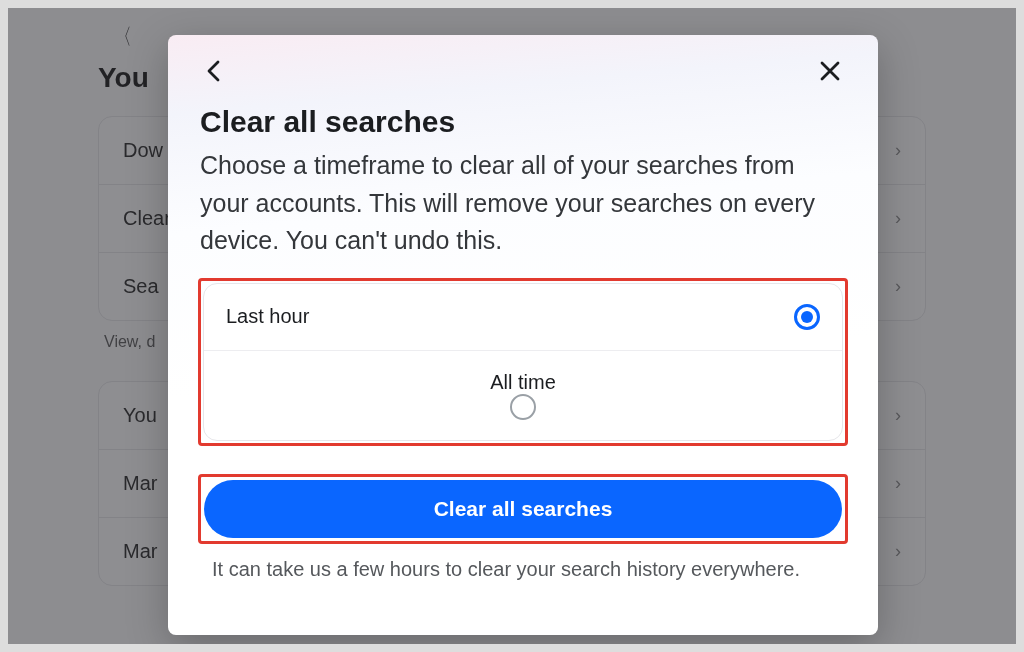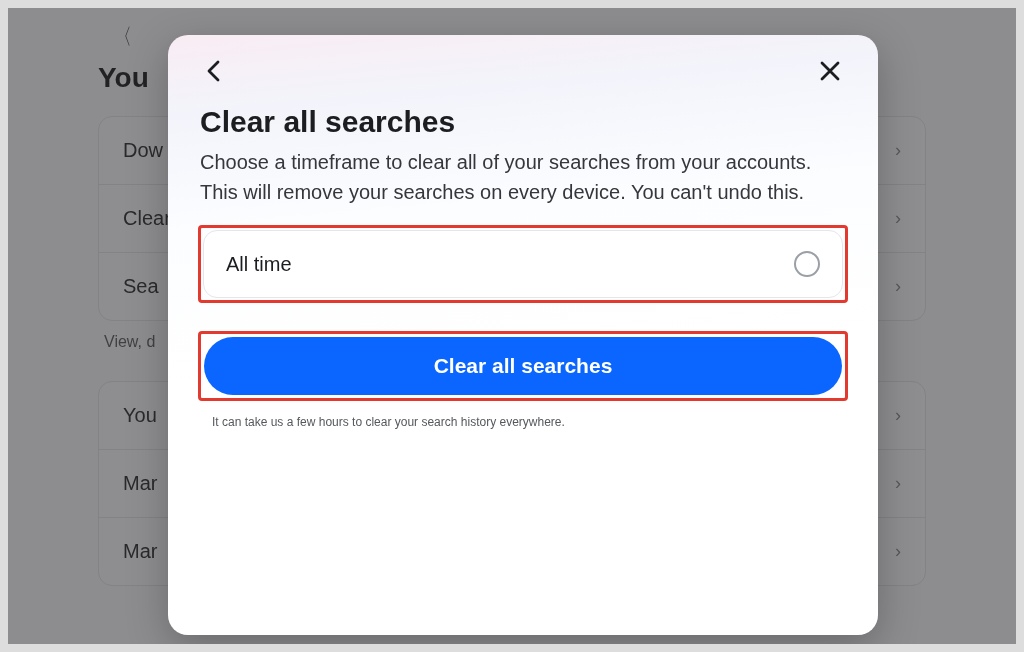--- a/index.html
+++ b/index.html
@@ -46,56 +46,56 @@
     .bg-row:last-child { border-bottom: none; }
     .bg-chev-right { color: #888; font-size: 18px; }
     .bg-sub { font-size: 16px; color: #555; margin-bottom: 30px; padding-left: 6px;}
     
     .modal {
       position: absolute;
       left: 168px; top: 35px;
       width: 710px;
       height: 600px;
       background: linear-gradient(175deg, #f9ecf3 0%, #f3f4fb 12%, #fcfdff 30%, #ffffff 55%);
-      border-radius: 20px;
+      border-radius: 8px;
       box-shadow: 0 12px 40px rgba(0,0,0,0.25);
       padding: 24px 30px 20px 30px;
     }
     .modal-top {
       display: flex; justify-content: space-between; align-items: center;
       padding: 0 6px;
     }
     .modal-back svg, .modal-close svg { display:block; }
     .modal-title {
       font-size: 30px; font-weight: 800; color: #1b1d20;
       margin-top: 22px; margin-bottom: 8px; padding-left: 2px;
     }
     .modal-desc {
-      font-size: 20px; line-height: 1.5; color: #34373b;
+      font-size: 25px; line-height: 1.5; color: #34373b;
       margin-bottom: 18px; padding-left: 2px; padding-right: 4px;
     }
     .options-wrap {
       border: 3px solid #e23a2f;
       border-radius: 4px;
       padding: 2px;
       margin-bottom: 28px;
     }
     .options-card {
       background: #fff;
       border: 1px solid #e6e6ea;
       border-radius: 14px;
       overflow: hidden;
     }
     .opt-row {
       display: flex; align-items: center; justify-content: space-between;
       padding: 20px 22px;
       border-bottom: 1px solid #ededf0;
       cursor: pointer;
     }
-    .opt-row:last-child { border-bottom: none; }
+    .opt-row:last-child { border-bottom: none; flex-direction: column; }
     .opt-label { font-size: 20px; color: #1b1d20; }
     .radio {
       width: 26px; height: 26px; border-radius: 50%;
       border: 2px solid #9aa0a6;
       display: flex; align-items: center; justify-content: center;
     }
     .radio.selected { border-color: #0a66ff; border-width: 3px;}
     .radio.selected::after {
       content: ""; width: 12px; height: 12px; border-radius: 50%; background: #0a66ff;
     }
@@ -106,21 +106,21 @@
       margin-bottom: 14px;
     }
     .primary-btn {
       width: 100%; height: 58px;
       background: #0a66ff;
       border: none; border-radius: 30px;
       color: #fff; font-size: 21px; font-weight: 600;
       cursor: pointer;
     }
     .footnote {
-      font-size: 12px; color: #55585c; padding-left: 14px;
+      font-size: 20px; color: #55585c; padding-left: 14px;
     }
   </style>
 </head>
 <body>
 
 <div class="bg-page">
   <div class="bg-back-row"><span class="bg-chevron">〈</span></div>
   <div class="bg-title">You</div>
   <div class="bg-card">
     <div class="bg-row">
@@ -167,20 +167,24 @@
           <path d="M4 4 L20 20 M20 4 L4 20" stroke="#1b1d20" stroke-width="2.8" stroke-linecap="round"></path>
         </svg>
     </span>
   </div>
   <h1 class="modal-title">Clear all searches</h1>
   <p class="modal-desc">Choose a timeframe to clear all of your searches from your accounts. This will remove your searches on every device. You can't undo this.</p>
 
   <div class="options-wrap">
     <div class="options-card">
       <div class="opt-row">
+        <span class="opt-label">Last hour</span>
+        <span class="radio selected"></span>
+      </div>
+      <div class="opt-row">
         <span class="opt-label">All time</span>
         <span class="radio"></span>
       </div>
     </div>
   </div>
 
   <div class="btn-wrap">
     <button class="primary-btn">Clear all searches</button>
   </div>
   <div class="footnote">It can take us a few hours to clear your search history everywhere.</div>

